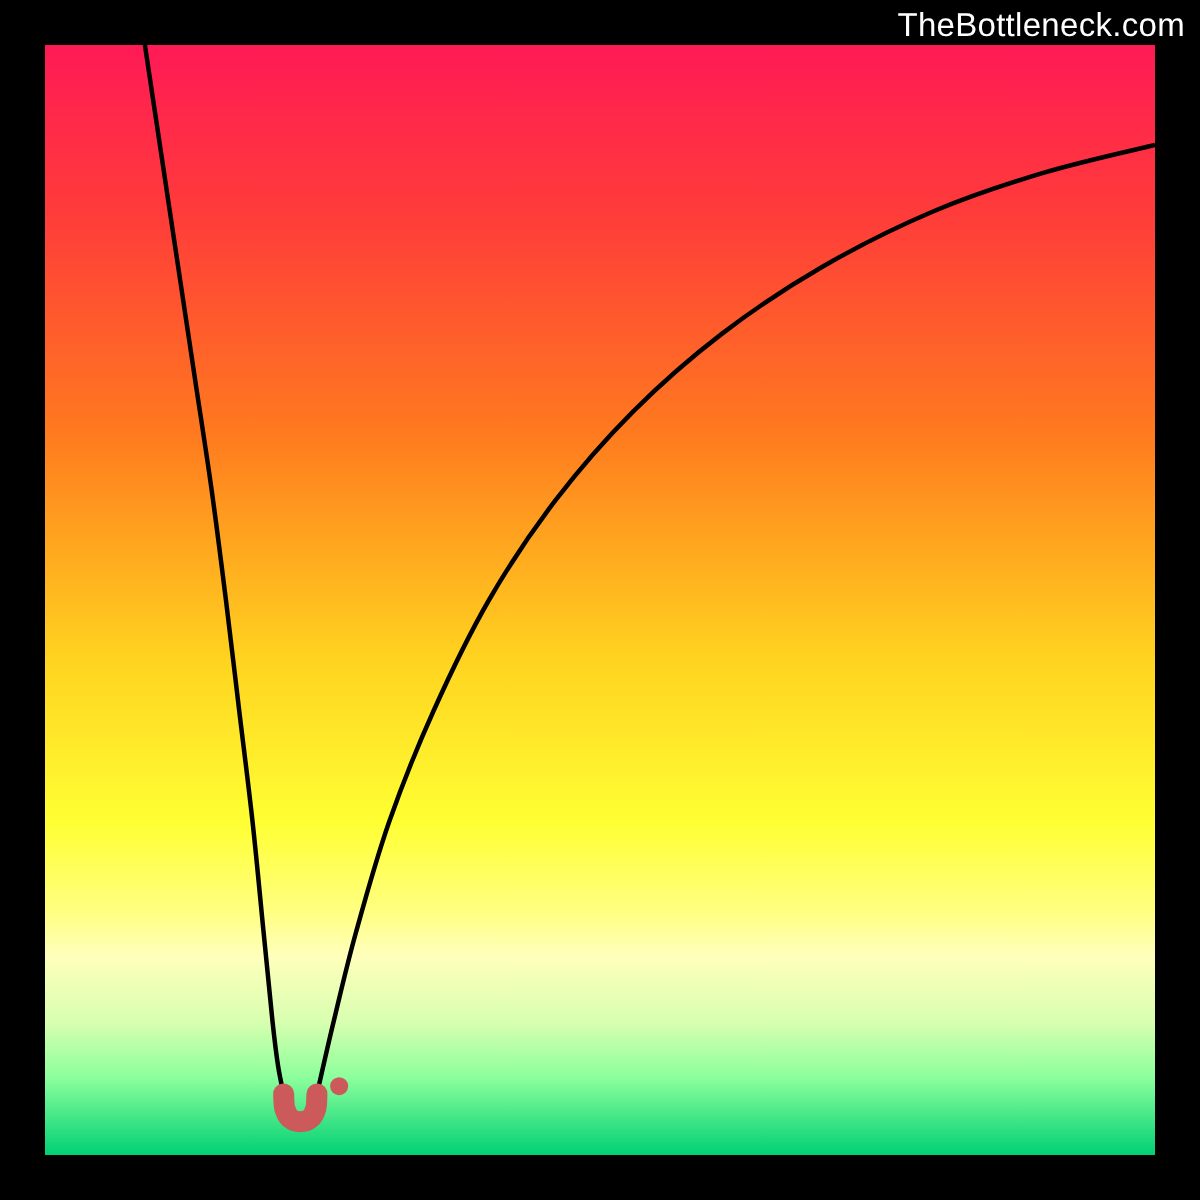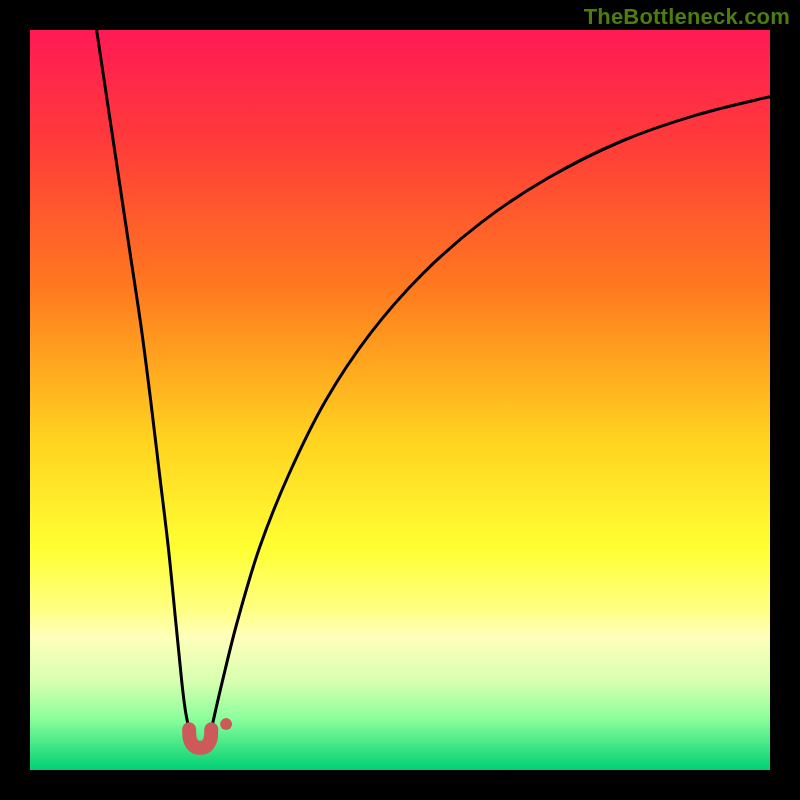--- a/index.html
+++ b/index.html
@@ -16,22 +16,22 @@
     left: 30px;
     top: 30px;
     width: 740px;
     height: 740px;
   }
   .attribution {
     position: absolute;
     top: 4px;
     right: 10px;
     font-size: 22px;
-    font-weight: 700;
-    color: #4d7c0f;
+    font-weight: 400;
+    color: #ffffff;
     letter-spacing: 0.2px;
   }
 </style>
 </head>
 <body>
 
 <div class="attribution">TheBottleneck.com</div>
 
 <svg class="plot-area" viewBox="0 0 740 740" preserveAspectRatio="none">
   <defs>

